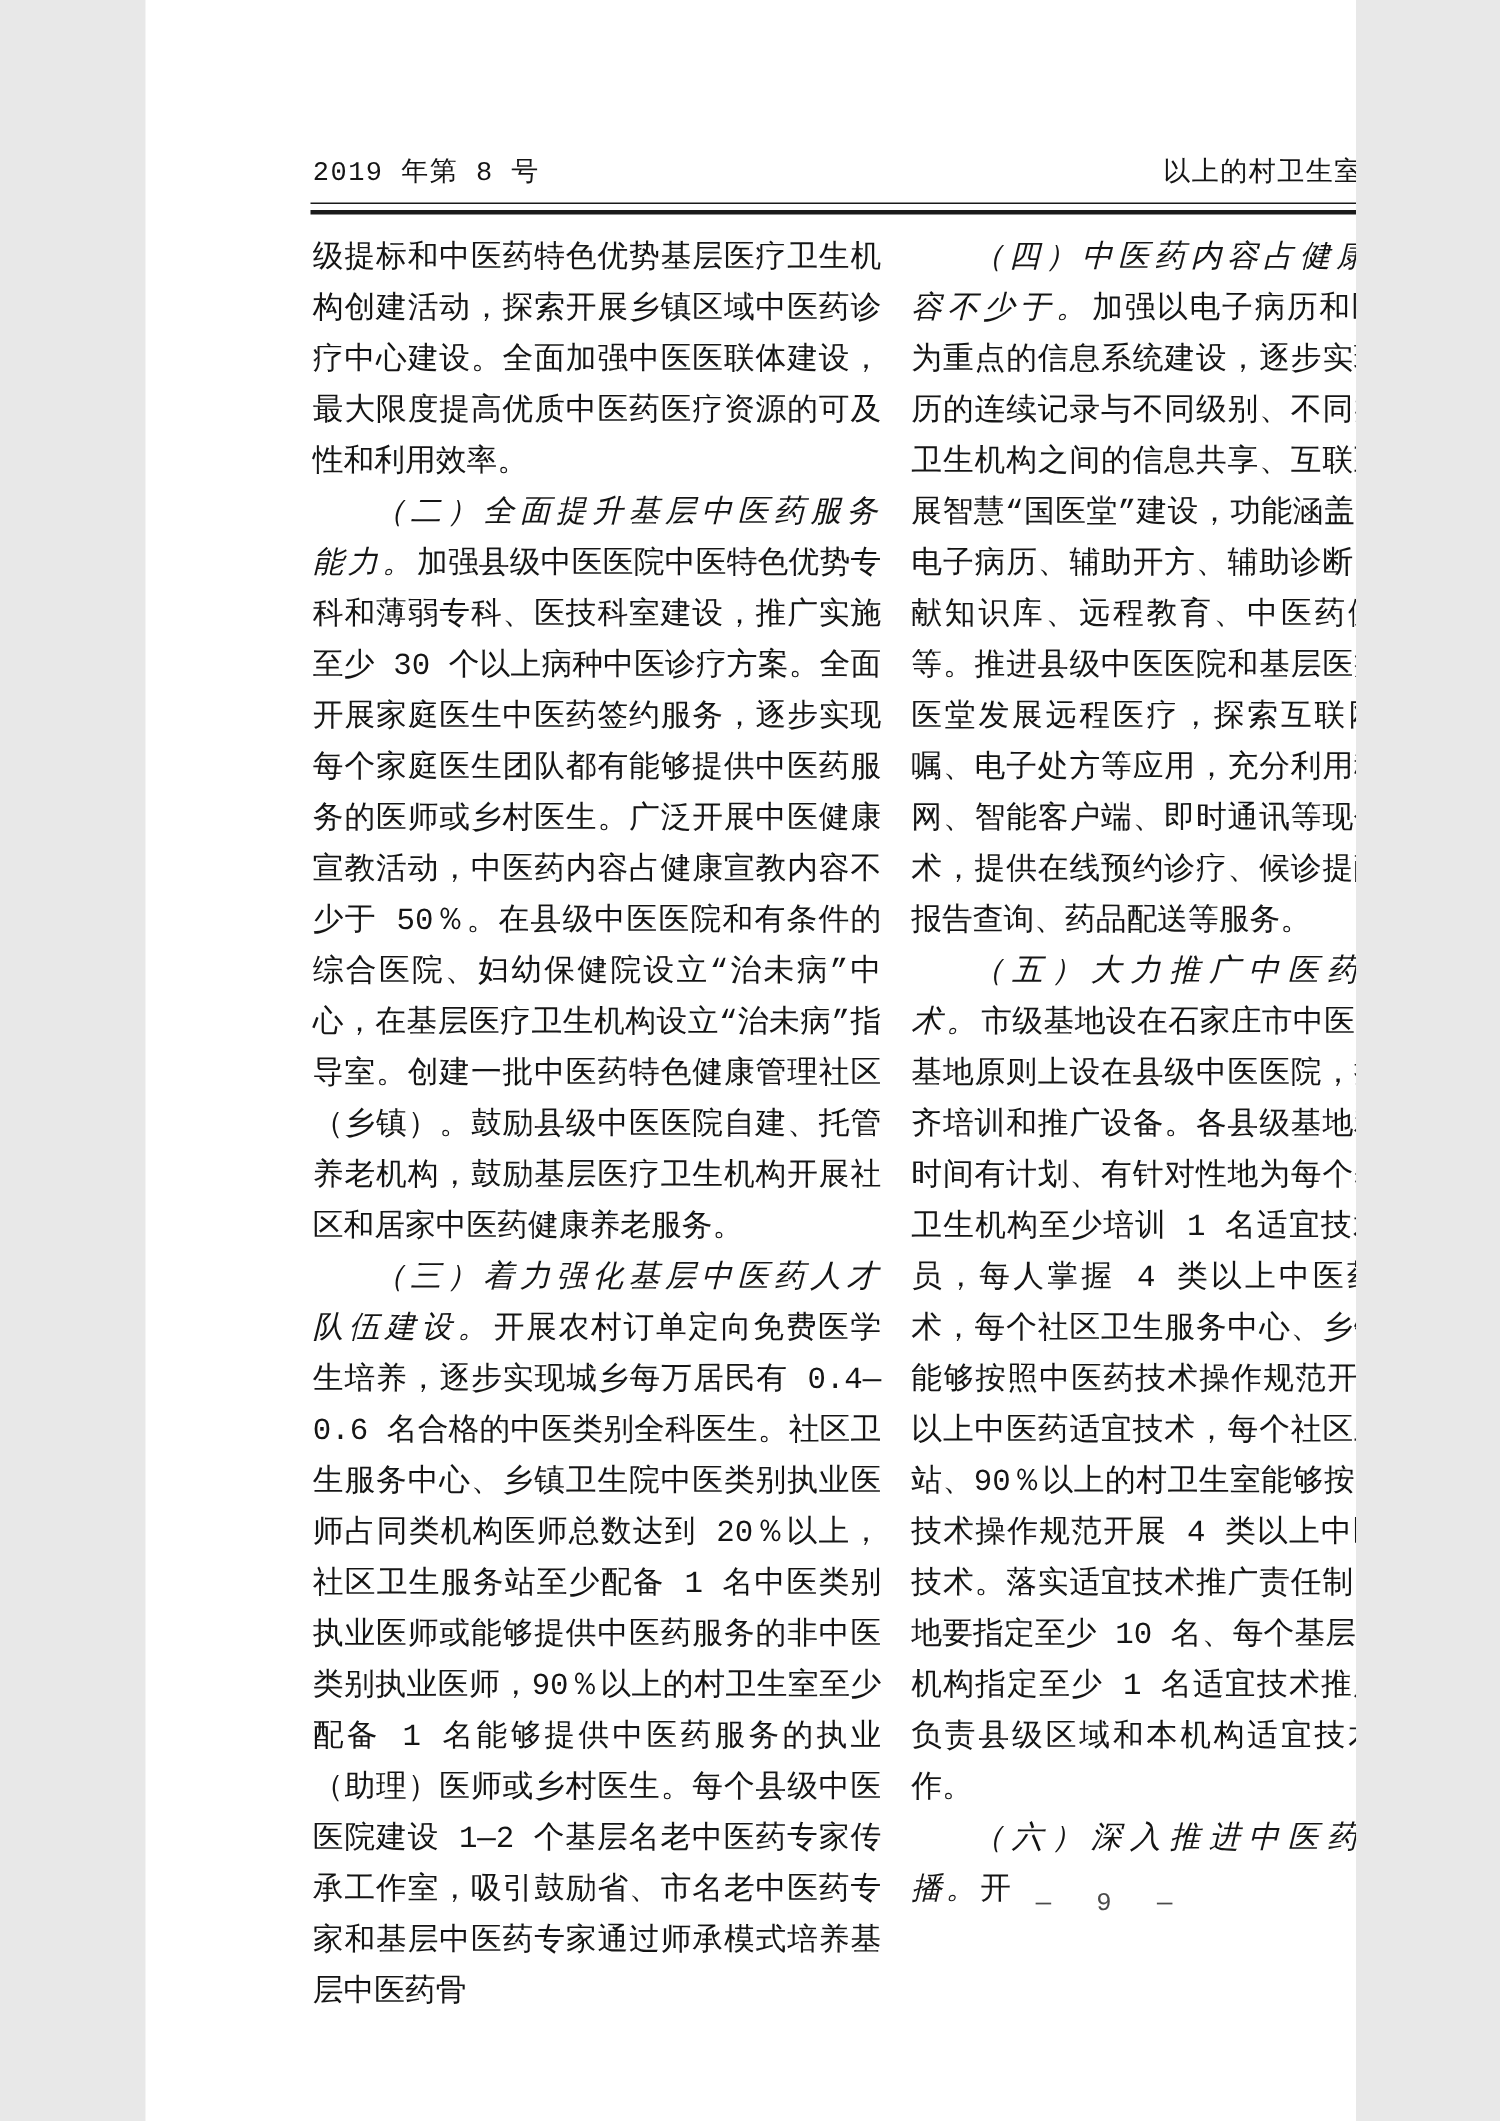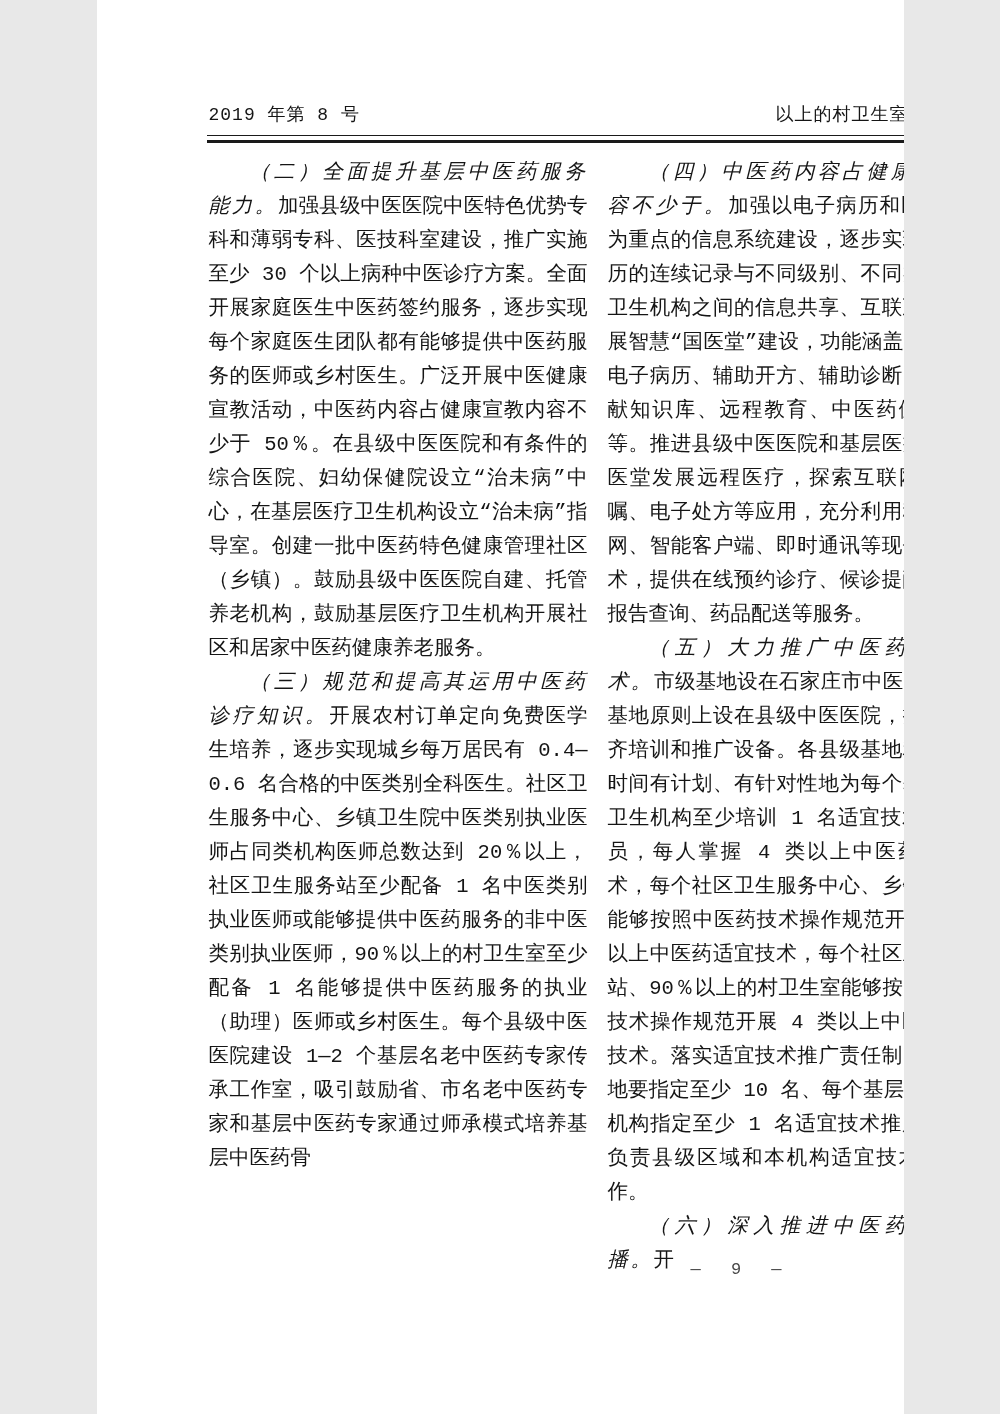--- a/index.html
+++ b/index.html
@@ -83,22 +83,23 @@
   <div class="header">
     <span>2019 年第 8 号</span>
     <span>以上的村卫生室至少配备</span>
   </div>
 
   <div class="header-rule"></div>
 
   <div class="columns">
 
     <div class="col">
+      <p class="cont"><span>级提标和中医药特色优势基层医疗卫生机构创建活动，探索开展乡镇区域中医药诊疗中心建设。全面加强中医医联体建设，最大限度提高优质中医药医疗资源的可及性和利用效率。</span></p>
       <p><span class="kai">（二）全面提升基层中医药服务能力。</span><span>加强县级中医医院中医特色优势专科和薄弱专科、医技科室建设，推广实施至少 30 个以上病种中医诊疗方案。全面开展家庭医生中医药签约服务，逐步实现每个家庭医生团队都有能够提供中医药服务的医师或乡村医生。广泛开展中医健康宣教活动，中医药内容占健康宣教内容不少于 50％。在县级中医医院和有条件的综合医院、妇幼保健院设立“治未病”中心，在基层医疗卫生机构设立“治未病”指导室。创建一批中医药特色健康管理社区（乡镇）。鼓励县级中医医院自建、托管养老机构，鼓励基层医疗卫生机构开展社区和居家中医药健康养老服务。</span></p>
-      <p><span class="kai">（三）规范和提高其运用中医药诊疗知识。</span><span>开展农村订单定向免费医学生培养，逐步实现城乡每万居民有 0.4—0.6 名合格的中医类别全科医生。社区卫生服务中心、乡镇卫生院中医类别执业医师占同类机构医师总数达到 20％以上，社区卫生服务站至少配备 1 名中医类别执业医师或能够提供中医药服务的非中医类别执业医师，90％以上的村卫生室至少配备 1 名能够提供中医药服务的执业（助理）医师或乡村医生。每个县级中医医院建设 1—2 个基层名老中医药专家传承工作室，吸引鼓励省、市名老中医药专家和基层中医药专家通过师承模式培养基层中医药骨</span></p>
+      <p><span class="kai">（三）着力强化基层中医药人才队伍建设。</span><span>开展农村订单定向免费医学生培养，逐步实现城乡每万居民有 0.4—0.6 名合格的中医类别全科医生。社区卫生服务中心、乡镇卫生院中医类别执业医师占同类机构医师总数达到 20％以上，社区卫生服务站至少配备 1 名中医类别执业医师或能够提供中医药服务的非中医类别执业医师，90％以上的村卫生室至少配备 1 名能够提供中医药服务的执业（助理）医师或乡村医生。每个县级中医医院建设 1—2 个基层名老中医药专家传承工作室，吸引鼓励省、市名老中医药专家和基层中医药专家通过师承模式培养基层中医药骨</span></p>
     </div>
 
     <div class="col">
       <p><span class="kai">（四）中医药内容占健康宣教内容不少于。</span><span>加强以电子病历和医院管理为重点的信息系统建设，逐步实现电子病历的连续记录与不同级别、不同类别医疗卫生机构之间的信息共享、互联互通。开展智慧“国医堂”建设，功能涵盖中医特色电子病历、辅助开方、辅助诊断、古籍文献知识库、远程教育、中医药健康管理等。推进县级中医医院和基层医疗机构国医堂发展远程医疗，探索互联网延伸医嘱、电子处方等应用，充分利用移动互联网、智能客户端、即时通讯等现代信息技术，提供在线预约诊疗、候诊提醒、诊疗报告查询、药品配送等服务。</span></p>
       <p><span class="kai">（五）大力推广中医药适宜技术。</span><span>市级基地设在石家庄市中医院，县级基地原则上设在县级中医医院，按要求配齐培训和推广设备。各县级基地利用五年时间有计划、有针对性地为每个基层医疗卫生机构至少培训 1 名适宜技术推广人员，每人掌握 4 类以上中医药适宜技术，每个社区卫生服务中心、乡镇卫生院能够按照中医药技术操作规范开展 6 类以上中医药适宜技术，每个社区卫生服务站、90％以上的村卫生室能够按照中医药技术操作规范开展 4 类以上中医药适宜技术。落实适宜技术推广责任制，县级基地要指定至少 10 名、每个基层医疗卫生机构指定至少 1 名适宜技术推广人员，负责县级区域和本机构适宜技术推广工作。</span></p>
       <p><span class="kai">（六）深入推进中医药文化传播。</span><span>开</span></p>
     </div>
 
   </div>
 

